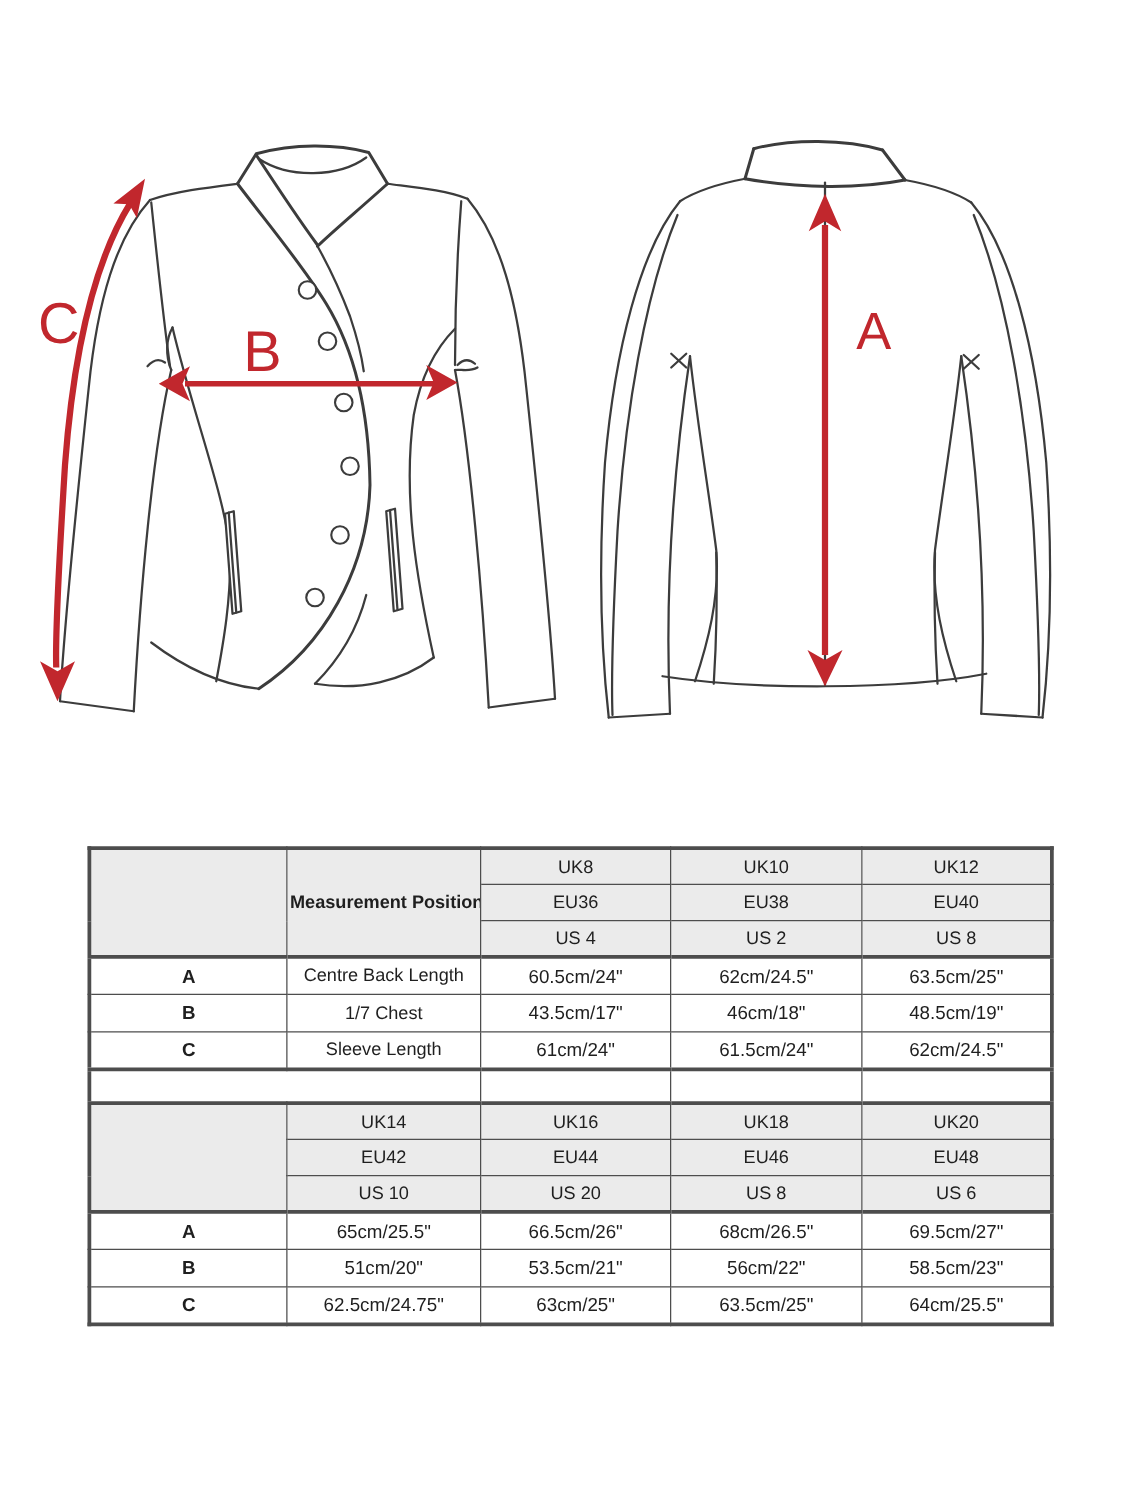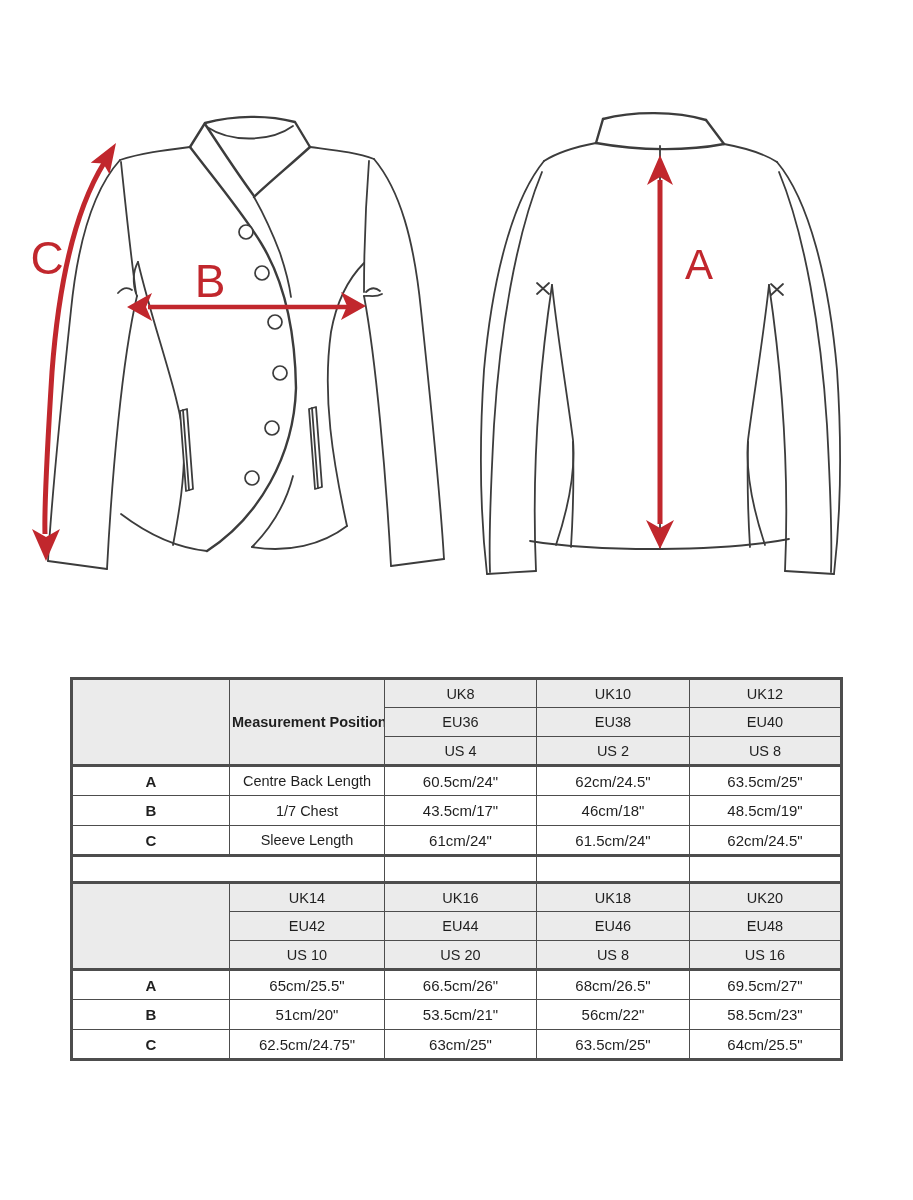--- a/index.html
+++ b/index.html
@@ -215,21 +215,21 @@
       <tr>
         <td class="hdr-bg">EU42</td>
         <td class="hdr-bg">EU44</td>
         <td class="hdr-bg">EU46</td>
         <td class="hdr-bg">EU48</td>
       </tr>
       <tr>
         <td class="hdr-bg">US 10</td>
         <td class="hdr-bg">US 20</td>
         <td class="hdr-bg">US 8</td>
-        <td class="hdr-bg">US 16</td>
+        <td class="hdr-bg">US 6</td>
       </tr>
 
       <tr class="data thick-top">
         <td class="rlabel">A</td>
         <td class="val">65cm/25.5"</td>
         <td class="val">66.5cm/26"</td>
         <td class="val">68cm/26.5"</td>
         <td class="val">69.5cm/27"</td>
       </tr>
       <tr class="data">

